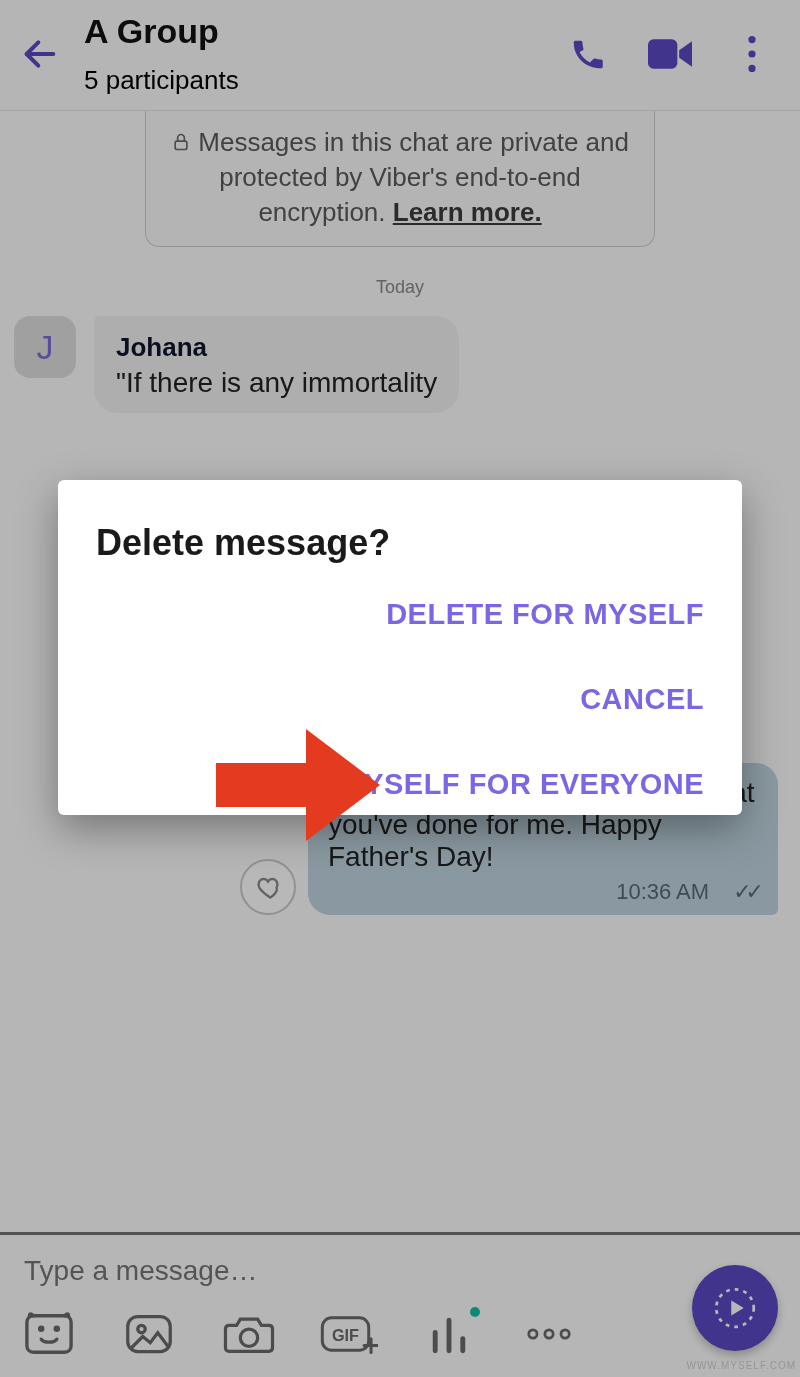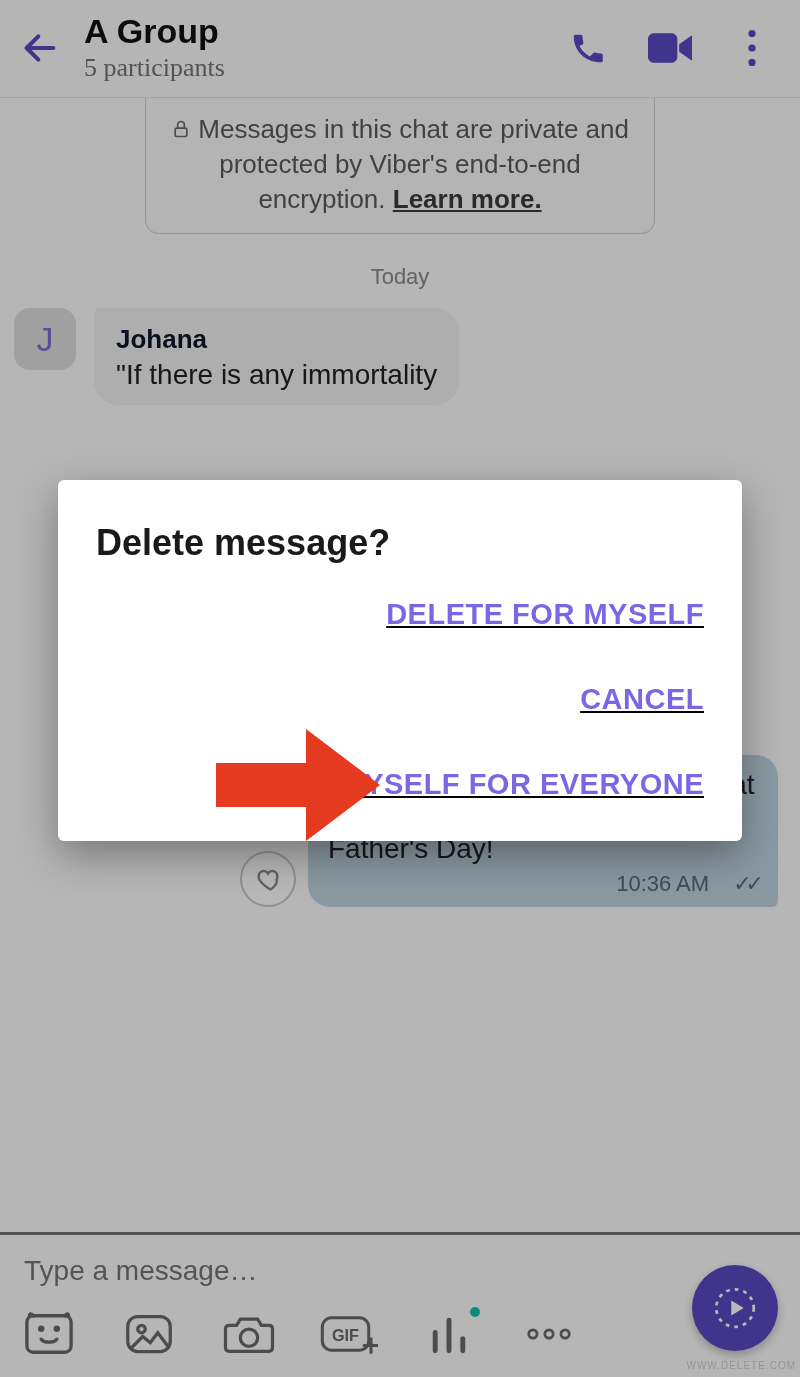--- a/index.html
+++ b/index.html
@@ -19,35 +19,35 @@
     
     .header {
       display: flex; align-items: center;
       padding: 12px 18px 14px;
       border-bottom: 1px solid #e3e3e3;
       background: #fbfbfb;
     }
     .back { width: 44px; height: 44px; display:flex; align-items:center; justify-content:center; }
     .title-block { flex: 1; margin-left: 22px; }
     .title-name { font-size: 34px; font-weight: 700; color: #111; }
-    .title-sub  { font-size: 26px; color: #737373; margin-top: 2px; font-family: Liberation Serif, serif; }
+    .title-sub  { font-size: 26px; color: #000000; margin-top: 14px; }
     .hicons { display:flex; align-items:center; gap: 38px; margin-right: 8px; }
     .hicon { width: 44px; height: 44px; display:flex; align-items:center; justify-content:center; }
     
     .enc-wrap { padding: 0 145px; }
     .enc {
       border: 1px solid #cfcfcf; border-top:0;
       border-radius: 0 0 14px 14px;
       padding: 14px 22px 16px;
       text-align: center; font-size: 26px; line-height: 1.35;
       color: #5b5b5b; background: #fafafa;
     }
     .enc .learn { font-weight: 700; text-decoration: underline; color: #3c3c3c; }
     
-    .today { text-align:center; color:#8a8a8a; font-size:22px; margin: 30px 0 18px; }
+    .today { text-align:center; color:#8a8a8a; font-size:18px; margin: 30px 0 18px; }
     
     .msg-in { display:flex; align-items:flex-start; padding: 0 14px; gap: 18px; }
     .avatar {
       width: 62px; height: 62px; border-radius: 16px; background: #dedede;
       color: #7c6bd1; font-size: 34px; display:flex; align-items:center; justify-content:center;
     }
     .bubble-in {
       background: #f1f1f1; border-radius: 24px; border-top-left-radius: 6px;
       padding: 16px 22px 14px; max-width: 520px;
       font-size: 28px; color:#222;
@@ -85,24 +85,24 @@
     .rec-btn {
       position:absolute; right:22px; bottom:26px;
       width:86px; height:86px; border-radius:50%; background:#5a48c4;
       display:flex; align-items:center; justify-content:center;
       box-shadow: 0 4px 10px rgba(0,0,0,0.25);
     }
     
     .dialog {
       position:absolute; z-index:10; left:58px; right:58px; top:480px;
       background:#fff; border-radius:6px; box-shadow: 0 14px 40px rgba(0,0,0,0.35);
-      padding: 42px 38px 40px;
+      padding: 42px 38px 14px;
     }
     .dialog-title { font-size:36px; font-weight:600; color:#1a1a1a; margin-bottom: 34px; }
-    .dialog-actions { display:flex; flex-direction:column; align-items:flex-end; gap: 52px; text-decoration: underline; }
+    .dialog-actions { display:flex; flex-direction:column; align-items:flex-end; gap: 52px; }
     .dlg-btn { color:#7b66e6; font-size:29px; font-weight:700; letter-spacing:0.5px; background:none; border:none; cursor:pointer; }
     .dlg-row { display:flex; align-items:center; justify-content:flex-end; width:100%; position:relative; }
     
     .arrow {
       position:absolute; left:120px; top:50%; transform: translateY(-50%);
       display:flex; align-items:center;
     }
     .arrow-stem { width:90px; height:44px; background:#e43a1f; }
     .arrow-head {
       width:0; height:0; border-top:56px solid transparent; border-bottom:56px solid transparent;
@@ -238,21 +238,21 @@
     </div>
   </div>
   <div class="rec-btn">
     <svg width="50" height="50" viewBox="0 0 40 40" fill="none">
         <circle cx="20" cy="20" r="15" stroke="#fff" stroke-width="2.2" stroke-dasharray="3 4"></circle>
         <polygon points="17,14 17,26 27,20" fill="#fff"></polygon>
       </svg>
   </div>
 </div>
 
-<span class="watermark">WWW.DELETE.COM</span>
+<span class="watermark">WWW.MYSELF.COM</span>
 
 <div class="overlay"></div>
 
 <div class="dialog">
   <div class="dialog-title">Delete message?</div>
   <div class="dialog-actions">
     <div class="dlg-row">
       <button class="dlg-btn">DELETE FOR MYSELF</button>
     </div>
     <div class="dlg-row">

